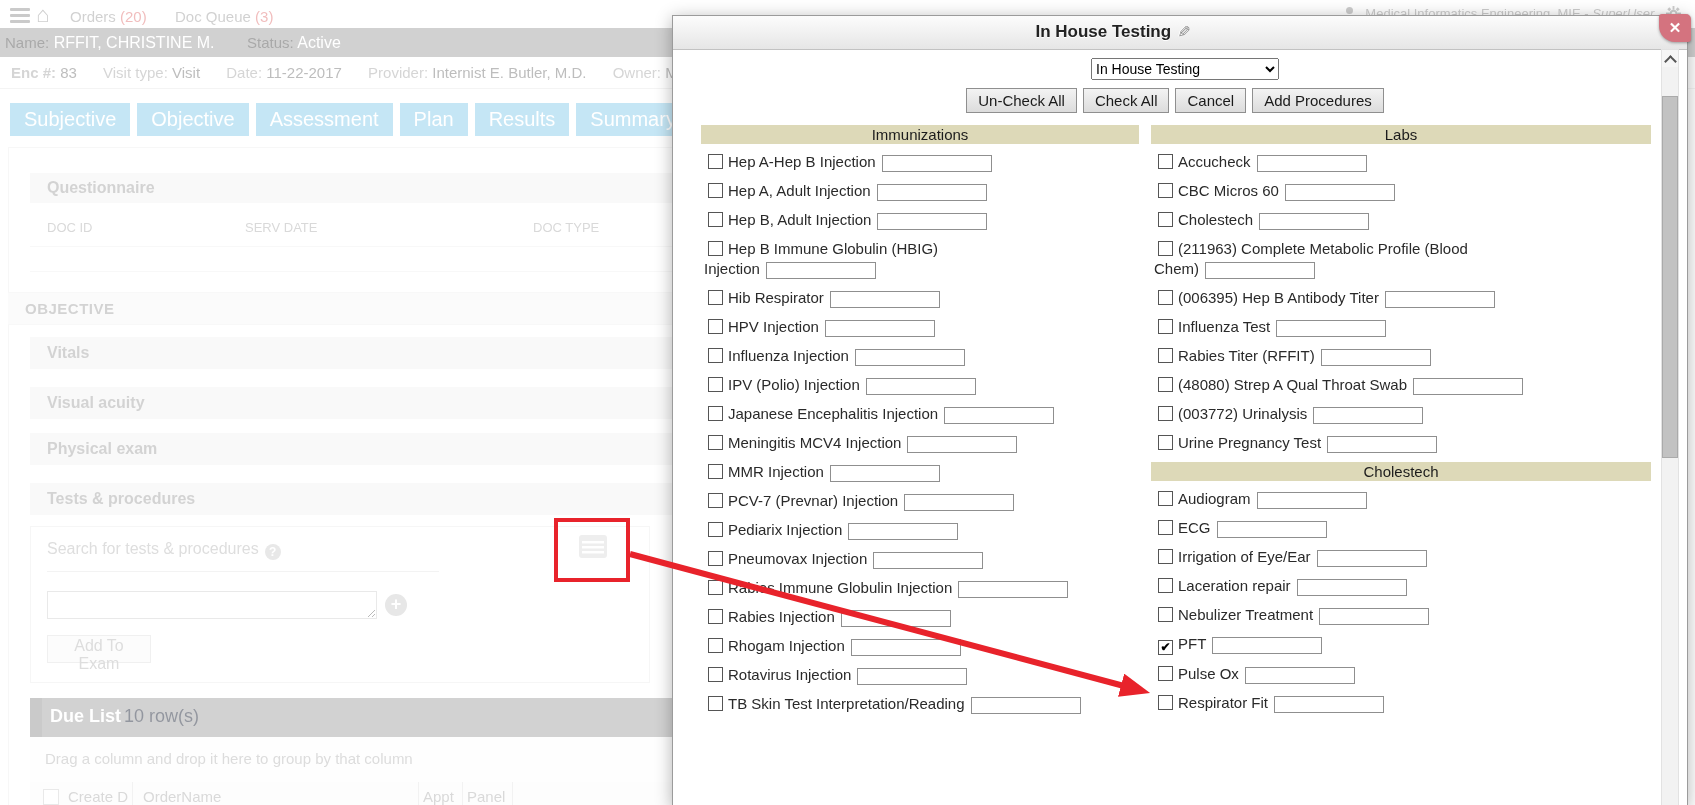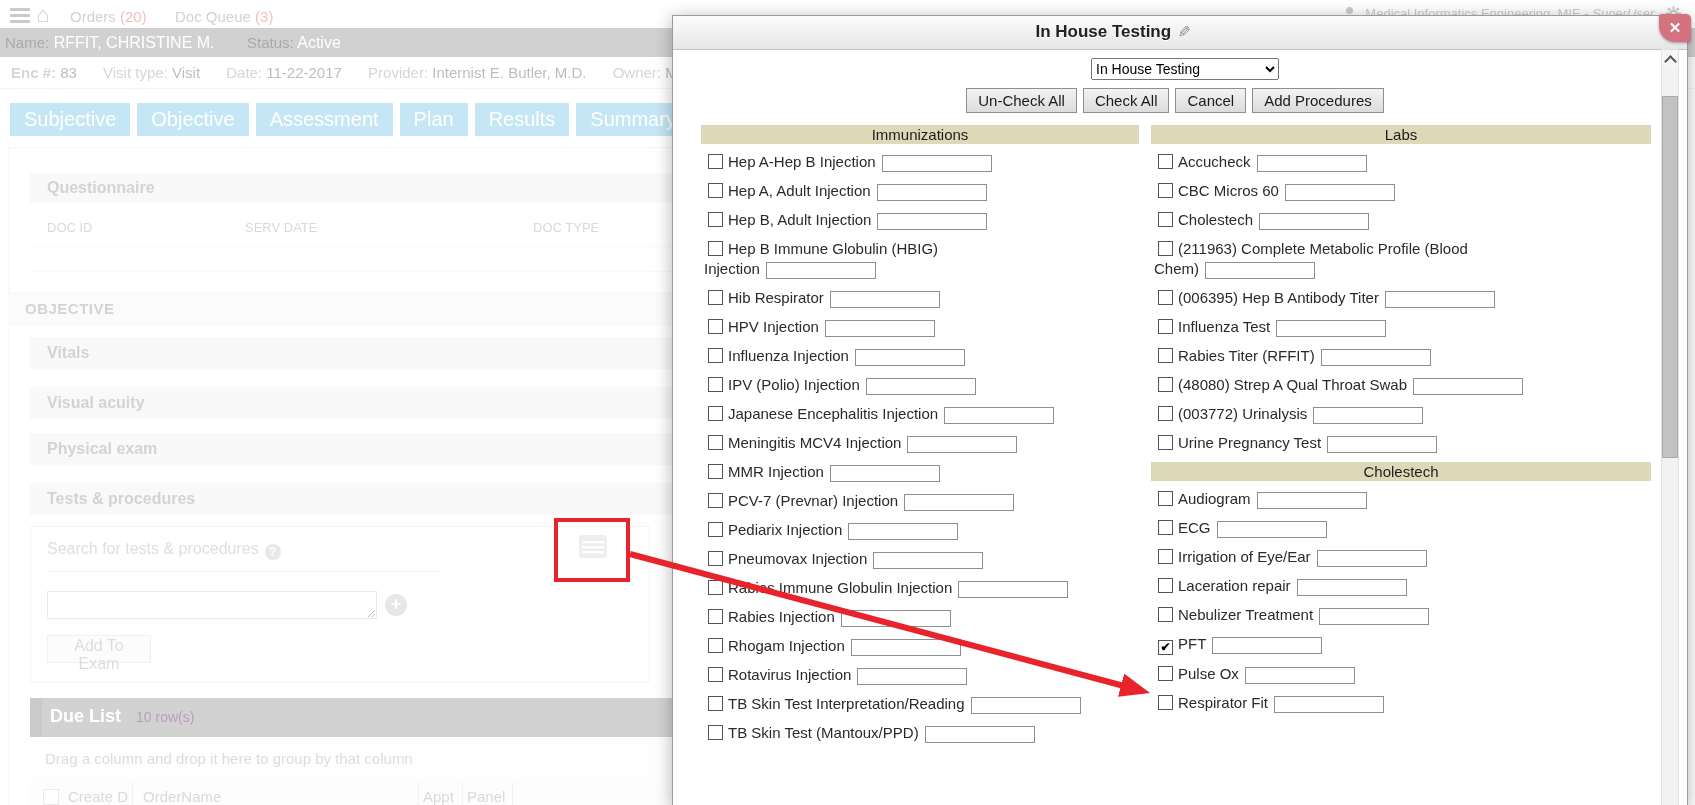--- a/index.html
+++ b/index.html
@@ -58,21 +58,21 @@
                    border:1px solid #cfcfcf;font:13px "Liberation Sans",sans-serif;color:#777;}
   #plus-icon{left:354px;top:67px;width:22px;height:22px;border-radius:50%;background:#c9c9c9;color:#fff;
              font-size:18px;font-weight:bold;text-align:center;line-height:21px;}
   #add-exam-btn{left:16px;top:108px;width:104px;height:28px;background:#f8f8f8;border:1px solid #dedede;
                 color:#b3b3b3;font-size:16px;font-family:"Liberation Sans",sans-serif;}
 
   
   #duelist-bar{left:30px;top:698px;width:1590px;height:39px;background:#9c9c9c;}
   #duelist-accent{left:0;top:0;width:12px;height:39px;background:#8a8a8a;}
   #duelist-title{left:20px;top:8px;color:#fff;font-weight:bold;font-size:18px;}
-  #duelist-count{color:#701a75;font-weight:normal;font-size:14px;margin-left:15px;}
+  #duelist-count{color:#0f172a;font-weight:normal;font-size:18px;margin-left:3px;}
   #drag-row{left:30px;top:737px;width:1590px;height:45px;background:#fdfdfd;border-bottom:1px solid #e3e3e3;}
   #drag-hint{left:15px;top:13px;font-size:15px;color:#b2b2b2;}
   #colhead-row{left:30px;top:782px;width:1590px;height:23px;background:#fbfbfb;}
   #row-checkbox{left:13px;top:7px;width:14px;height:14px;border:1px solid #cfcfcf;background:#fff;}
   .colcell{top:6px;font-size:15px;color:#ababab;}
   .coldiv{top:0;width:1px;height:23px;background:#e2e2e2;}
 
   
   #overlay{position:absolute;inset:0;background:rgba(255,255,255,0.55);z-index:5;}
 
@@ -288,21 +288,20 @@
         <div class="chk-row"><span class="cb"></span><span>Meningitis MCV4 Injection</span><input type="text" class="txt" style=""></div>
         <div class="chk-row"><span class="cb"></span><span>MMR Injection</span><input type="text" class="txt" style=""></div>
         <div class="chk-row"><span class="cb"></span><span>PCV-7 (Prevnar) Injection</span><input type="text" class="txt" style=""></div>
         <div class="chk-row"><span class="cb"></span><span>Pediarix Injection</span><input type="text" class="txt" style=""></div>
         <div class="chk-row"><span class="cb"></span><span>Pneumovax Injection</span><input type="text" class="txt" style=""></div>
         <div class="chk-row"><span class="cb"></span><span>Rabies Immune Globulin Injection</span><input type="text" class="txt" style=""></div>
         <div class="chk-row"><span class="cb"></span><span>Rabies Injection</span><input type="text" class="txt" style=""></div>
         <div class="chk-row"><span class="cb"></span><span>Rhogam Injection</span><input type="text" class="txt" style=""></div>
         <div class="chk-row"><span class="cb"></span><span>Rotavirus Injection</span><input type="text" class="txt" style=""></div>
         <div class="chk-row"><span class="cb"></span><span>TB Skin Test Interpretation/Reading</span><input type="text" class="txt" style=""></div>
-        <div class="chk-row"><span class="cb"></span><span>TB Skin Test (Mantoux/PPD)</span><input type="text" class="txt" style=""></div>
       </div>
   </div>
 
   <div class="col" id="col-right">
     <div class="colhead">Labs</div>
     <div id="labs-list">
         <div class="chk-row"><span class="cb"></span><span>Accucheck</span><input type="text" class="txt" style=""></div>
         <div class="chk-row"><span class="cb"></span><span>CBC Micros 60</span><input type="text" class="txt" style=""></div>
         <div class="chk-row"><span class="cb"></span><span>Cholestech</span><input type="text" class="txt" style=""></div>
         <div class="chk-row"><span class="cb"></span><span>(211963) Complete Metabolic Profile (Blood</span><br><span>Chem)</span><input type="text" class="txt" style=""></div>

